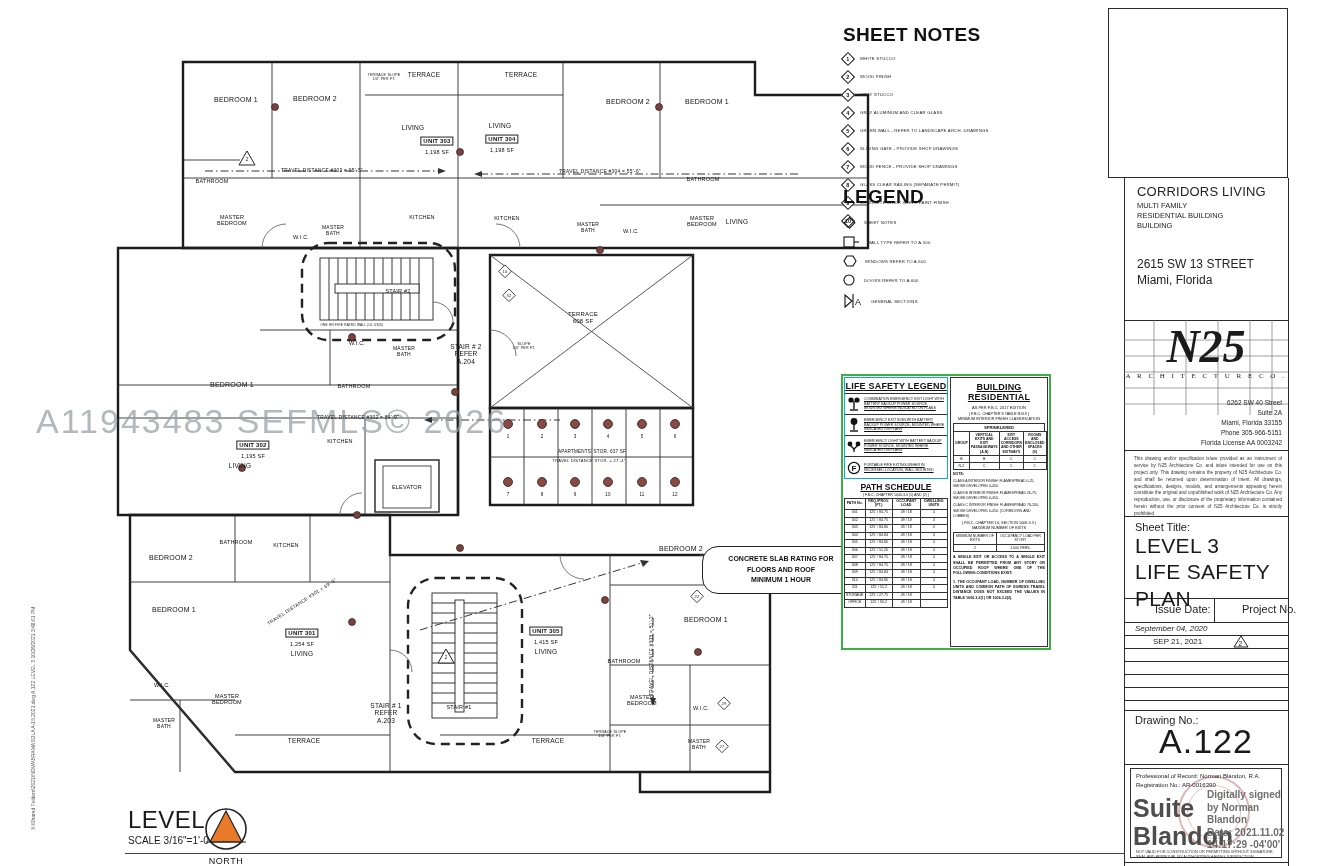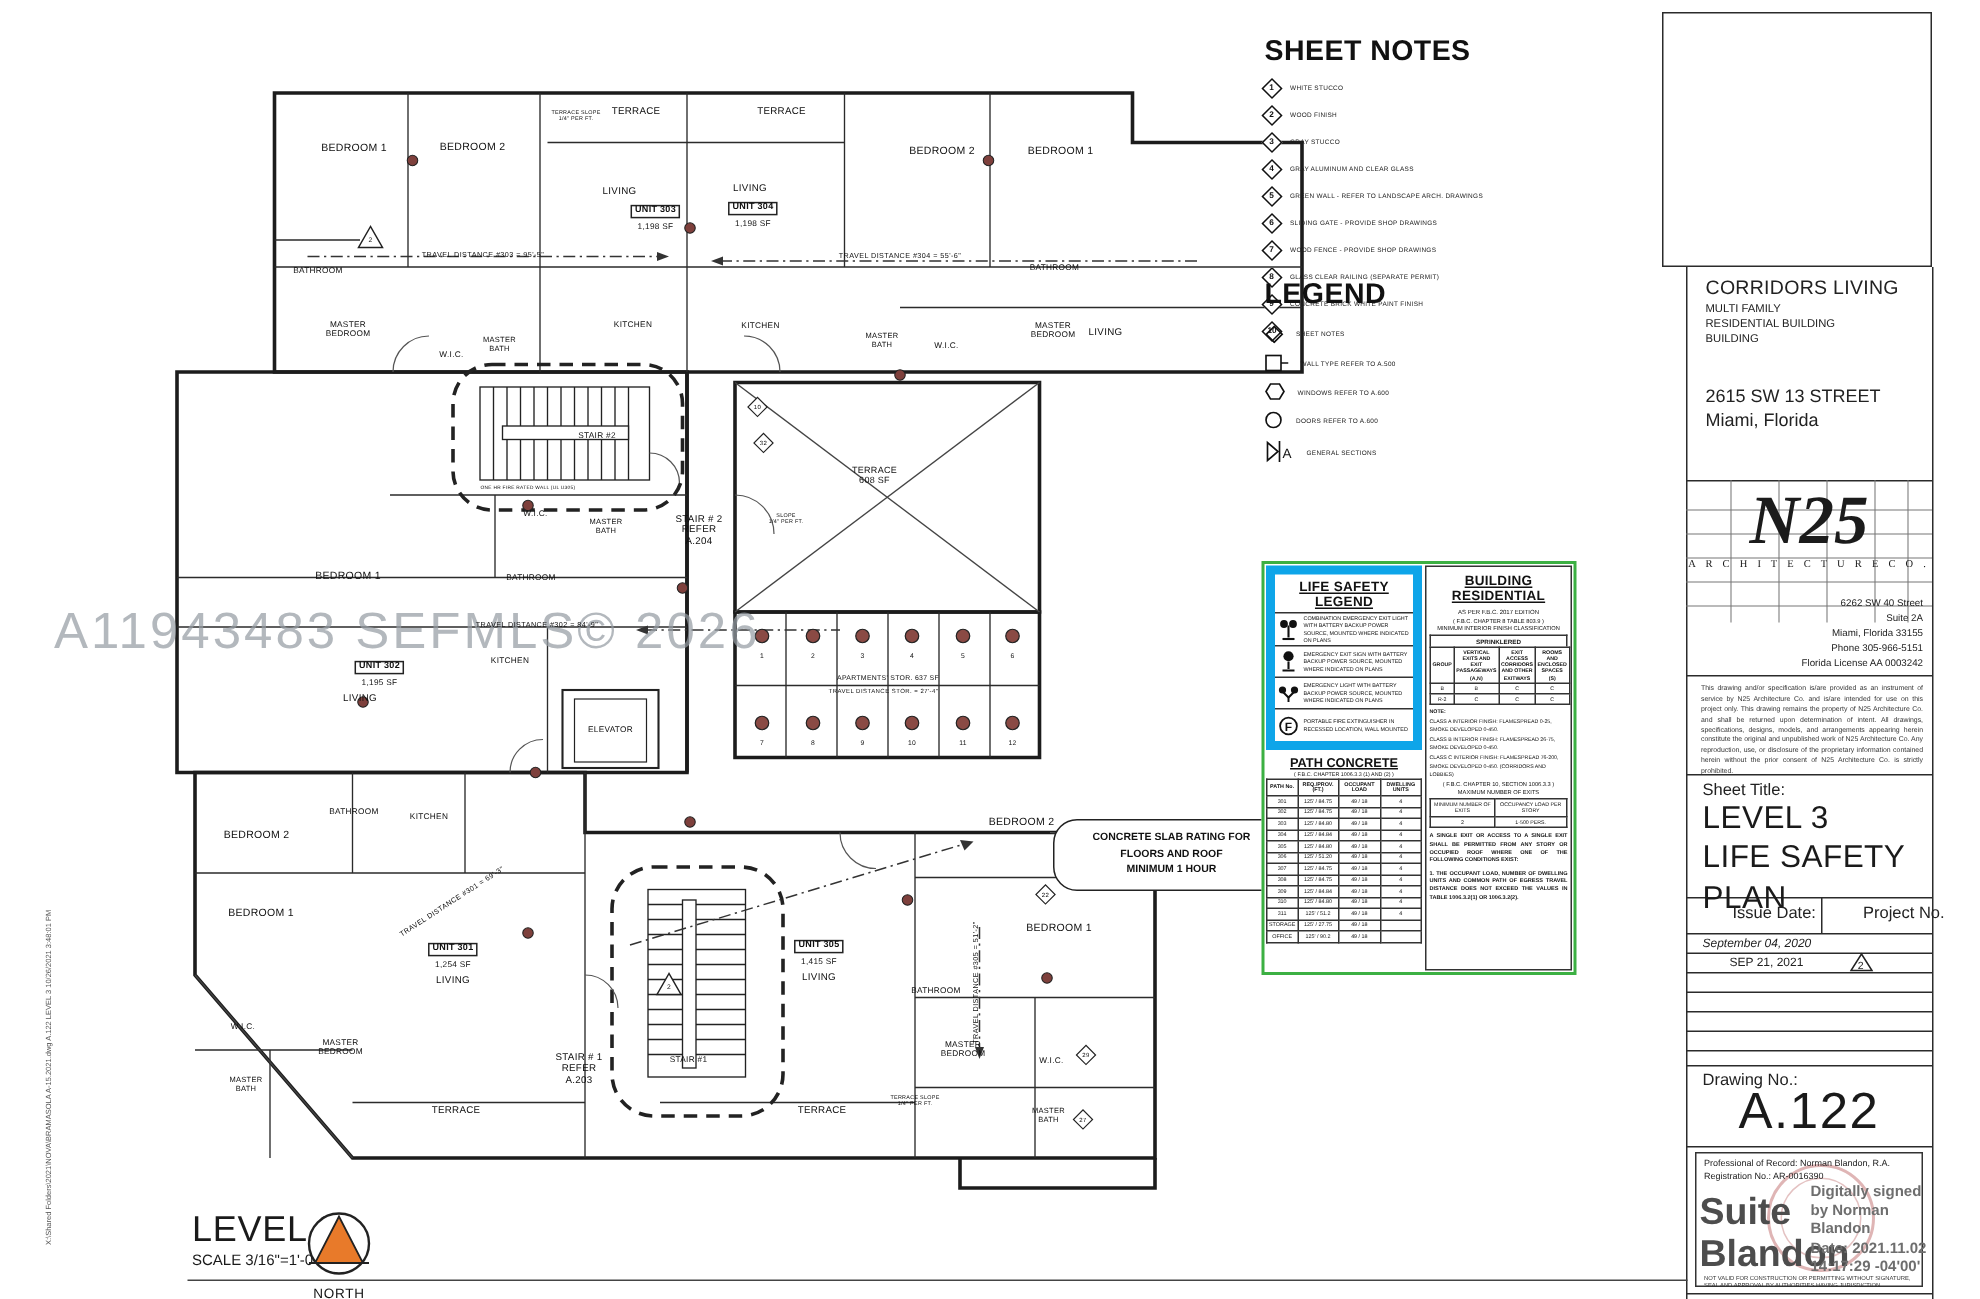--- a/index.html
+++ b/index.html
@@ -39,21 +39,21 @@
          text-transform:uppercase;letter-spacing:.2px;}
   .leg-item{display:flex;align-items:center;gap:8px;margin-bottom:7px;}
   .leg-item svg{flex:0 0 auto;}
   .leg-text{font-size:4.3px;color:#222;letter-spacing:.2px;}
 
   
   .green-box{position:absolute;left:841px;top:374px;width:210px;height:276px;z-index:5;
       border:2px solid #3cb043;background:#fff;display:flex;gap:2px;padding:1px;}
   .gb-left{width:104px;display:flex;flex-direction:column;}
   .gb-right{flex:1;border:1px solid #333;padding:1px 2px;overflow:hidden;}
-  .ls-box{border:6px solid #0ea5e9;margin-bottom:1px;}
+  .ls-box{border:1px solid #0ea5e9;margin-bottom:1px;text-decoration:underline;}
   .box-title{font-size:9px;font-weight:bold;text-align:center;text-decoration:underline;
       padding:3px 0 2px;border-bottom:1px solid #333;letter-spacing:.2px;}
   .ls-row{display:flex;align-items:center;gap:3px;border-bottom:1px solid #333;padding:1px 2px;min-height:21px;}
   .ls-row:last-child{border-bottom:none;}
   .ls-row svg{flex:0 0 auto;}
   .ls-text{font-size:3.6px;line-height:1.35;color:#111;}
   .ps-head{font-size:8.5px;font-weight:bold;text-align:center;text-decoration:underline;margin:2px 0 1px;}
   .ps-sub{font-size:3.6px;text-align:center;margin-bottom:1px;}
   table.ps{border-collapse:collapse;width:100%;}
   table.ps th,table.ps td{border:0.5px solid #333;font-size:3.6px;padding:0 1px;height:7.5px;
@@ -476,21 +476,21 @@
           <span class="ls-text">EMERGENCY LIGHT WITH BATTERY BACKUP POWER SOURCE, MOUNTED WHERE INDICATED ON PLANS</span>
         </div>
         <div class="ls-row">
           <svg width="14" height="14">
               <circle cx="7" cy="7" r="5.6" fill="none" stroke="#111" stroke-width="1.2"></circle>
               <text x="4.5" y="10" font-size="8" font-weight="bold" fill="#111" font-family="Liberation Sans, sans-serif">F</text>
             </svg>
           <span class="ls-text">PORTABLE FIRE EXTINGUISHER IN RECESSED LOCATION, WALL MOUNTED</span>
         </div>
       </div>
-      <div class="ps-head">PATH CONCRETE</div>
+      <div class="ps-head">PATH SCHEDULE</div>
       <div class="ps-sub">( F.B.C. CHAPTER 1006.3.3 (1) AND (2) )</div>
       <table class="ps">
         <thead>
           <tr>
             <th>PATH No.</th>
             <th>REQ./PROV. (FT.)</th>
             <th>OCCUPANT LOAD</th>
             <th>DWELLING UNITS</th>
           </tr>
         </thead>

